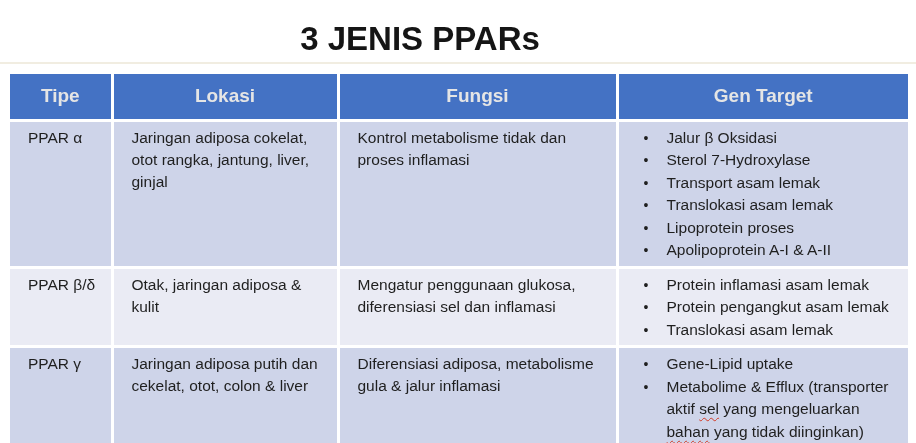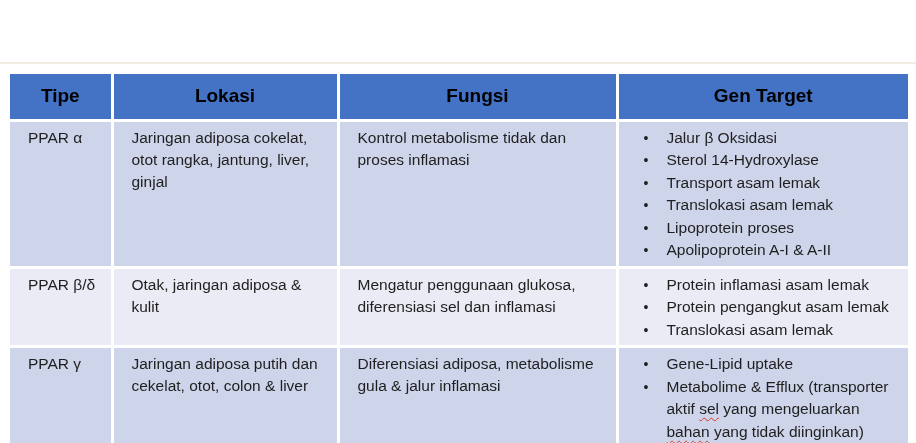--- a/index.html
+++ b/index.html
@@ -36,21 +36,21 @@
   col.c-gen    { width: 291px; }
 
   th, td { border: 3px solid #ffffff; }
   th:first-child, td:first-child { border-left: none; }
   th:last-child,  td:last-child  { border-right: none; }
   thead th { border-top: none; }
   tbody tr:last-child td { border-bottom: none; }
 
   thead th {
     background: #4472c4;
-    color: #000000;
+    color: #e5e5e5;
     font-size: 19px;
     font-weight: bold;
     height: 46px;
     text-align: center;
     vertical-align: middle;
   }
 
   tbody td {
     vertical-align: top;
     font-size: 15.5px;
@@ -82,20 +82,23 @@
     text-decoration-color: #d33a26;
     text-decoration-thickness: 1px;
     text-underline-offset: 3px;
   }
 </style>
 </head>
 <body>
 
 <div class="page">
 
+  <div class="title-wrap">
+    <span class="title">3 JENIS PPARs</span>
+  </div>
 
   <div class="accent-line"></div>
 
   <table class="ppar">
     <colgroup>
       <col class="c-tipe">
         <col class="c-lokasi">
         <col class="c-fungsi">
         <col class="c-gen">
     </colgroup>
@@ -108,21 +111,21 @@
       </tr>
     </thead>
     <tbody>
         <tr class="row-0 band-dark">
       <td class="tipe-cell">PPAR α</td>
       <td class="lokasi-cell">Jaringan adiposa cokelat, otot rangka, jantung, liver, ginjal</td>
       <td class="fungsi-cell">Kontrol metabolisme tidak dan proses inflamasi</td>
       <td class="gen-cell">
         <ul class="bullets">
               <li><span class="marker">•</span><span class="li-text">Jalur β Oksidasi</span></li>
-              <li><span class="marker">•</span><span class="li-text">Sterol 14-Hydroxylase</span></li>
+              <li><span class="marker">•</span><span class="li-text">Sterol 7-Hydroxylase</span></li>
               <li><span class="marker">•</span><span class="li-text">Transport asam lemak</span></li>
               <li><span class="marker">•</span><span class="li-text">Translokasi asam lemak</span></li>
               <li><span class="marker">•</span><span class="li-text">Lipoprotein proses</span></li>
               <li><span class="marker">•</span><span class="li-text">Apolipoprotein A-I &amp; A-II</span></li>
             </ul>
       </td>
     </tr>
         <tr class="row-1 band-light">
       <td class="tipe-cell">PPAR β/δ</td>
       <td class="lokasi-cell">Otak, jaringan adiposa &amp; kulit</td>

